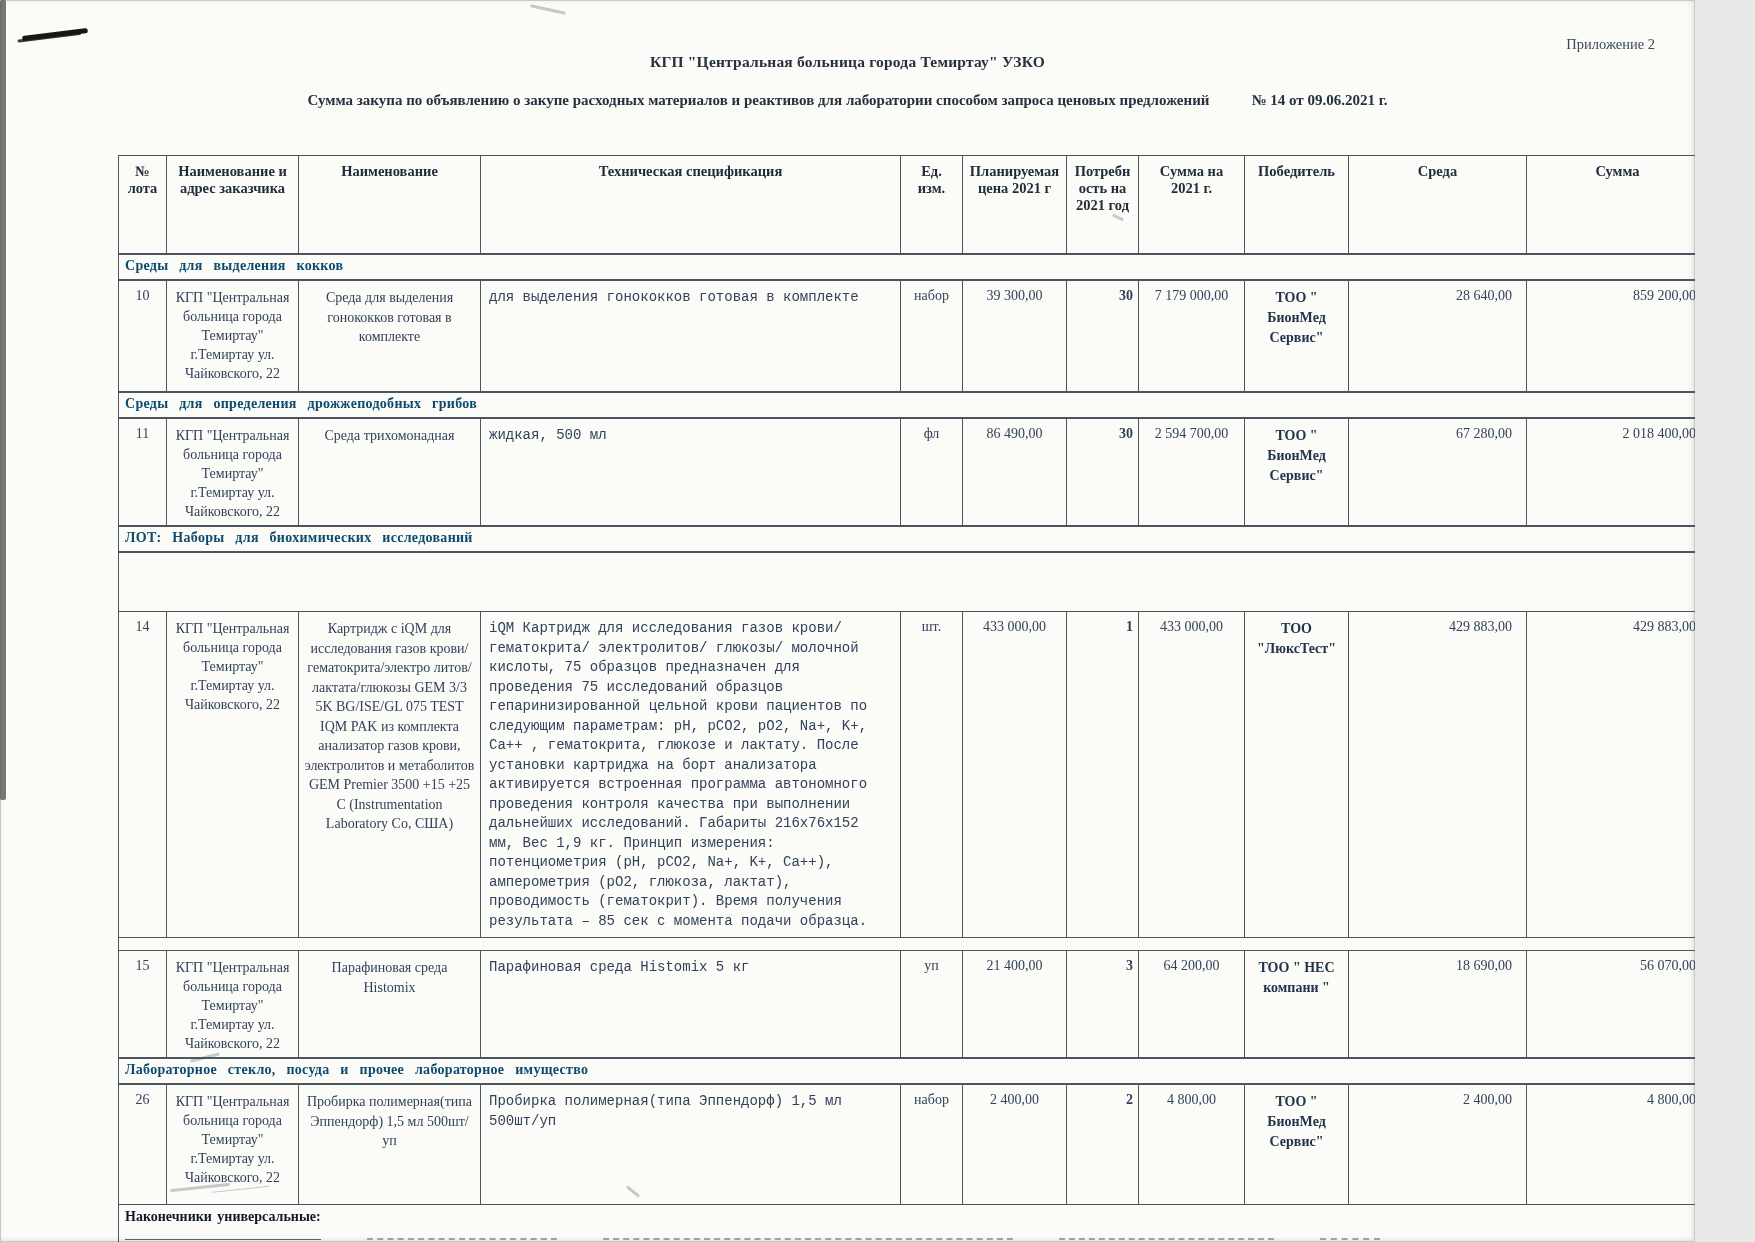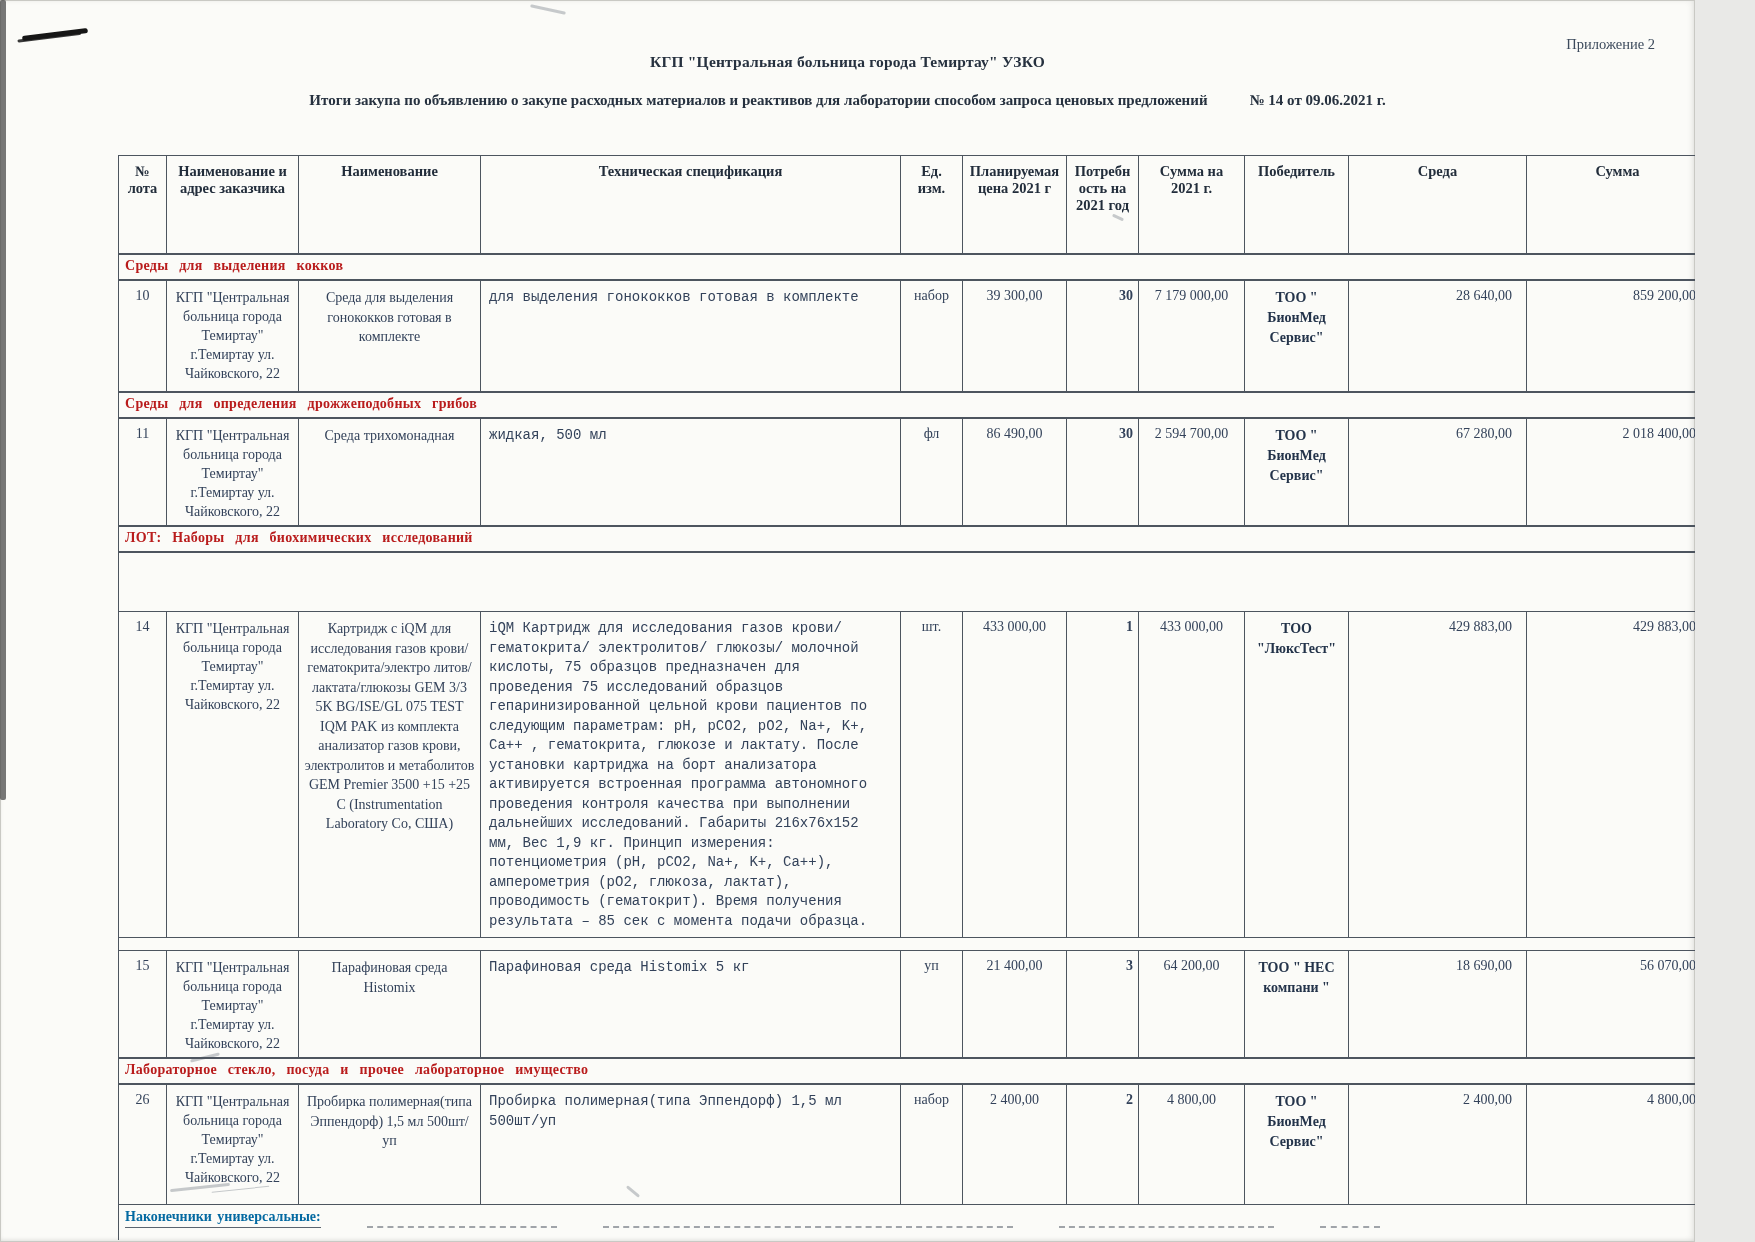--- a/index.html
+++ b/index.html
@@ -32,21 +32,21 @@
   }
   th, td { border:1.6px solid #4d555f; vertical-align:top; padding:4px 5px; }
   th {
     font-weight:bold; font-size:14.5px; color:#222d3b;
     height:86px; padding-top:7px; text-align:center;
     overflow-wrap:break-word; word-break:break-word;
   }
   th:last-child, th:nth-child(10) { text-align:center; }
   td { overflow-wrap:break-word; }
   td.section-cell {
-    font-weight:bold; color:#b91c1c; padding:3px 4px 5px 6px;
+    font-weight:bold; color:#0c4a6e; padding:3px 4px 5px 6px;
     word-spacing:7px; letter-spacing:.3px;
     border-top-width:2px; border-bottom-width:2px;
   }
   tr.gap-row td { border-left:1.6px solid #4d555f; border-right:1.6px solid #4d555f; }
   td.c-lot       { text-align:center; padding-top:7px; }
   td.c-customer  { text-align:center; padding-top:7px; line-height:19px; }
   td.c-name      { text-align:center;   padding-top:7px; line-height:19.5px;margin-left:20px; }
   td.c-spec      { text-align:left;   padding:7px 8px 6px; line-height:19.5px;font-family:Liberation Mono, monospace; }
   td.c-unit      { text-align:center; padding-top:7px; }
   td.c-plan_price{ text-align:center; padding-top:7px; white-space:nowrap; }
@@ -55,22 +55,22 @@
   td.c-winner    { text-align:center; padding-top:7px; font-weight:bold; color:#23334a; line-height:20px; }
   td.c-price     { text-align:right;  padding:7px 14px 4px 4px; white-space:nowrap; }
   td.c-total     { text-align:right;  padding:7px 12px 4px 4px; white-space:nowrap; }
 
   td.section-end {
     border:none; border-left:1.6px solid #4d555f;
     padding:4px 0 12px 6px;
   }
   .end-line { display:flex; align-items:flex-end; }
   .end-line .label {
-    font-weight:bold; color:#0369a1; word-spacing:2px;
-    border-bottom:1.6px solid #5a646f; padding-bottom:2px;
+    font-weight:bold; color:#0f172a; word-spacing:2px;
+    border-bottom:1.6px solid #5a646f; padding-bottom:14px;
   }
   .end-line .dash {
     display:inline-block; height:3px; margin-left:46px;
     border-bottom:2px dashed #8a8f96; opacity:.8;
   }
   .d1{width:190px;} .d2{width:410px;} .d3{width:215px;} .d4{width:60px;}
 
   
   .mark { position:absolute; background:#161616; }
   .pen-mark-topleft {
@@ -99,21 +99,21 @@
   <div class="edge-band-right"></div>
   <div class="smudge smudge-top"></div>
   <div class="smudge smudge-mid"></div>
   <div class="smudge smudge-bottom1"></div>
   <div class="smudge smudge-bottom2"></div>
   <div class="smudge smudge-bottom3"></div>
 
   <div class="annex">Приложение 2</div>
   <div class="title">КГП "Центральная больница города Темиртау" УЗКО</div>
   <div class="subtitle">
-    <span>Итоги закупа  по  объявлению о закупе расходных материалов и реактивов для лаборатории способом запроса ценовых предложений</span><span class="num">№ 14 от 09.06.2021 г.</span>
+    <span>Сумма закупа  по  объявлению о закупе расходных материалов и реактивов для лаборатории способом запроса ценовых предложений</span><span class="num">№ 14 от 09.06.2021 г.</span>
   </div>
 
   <div class="tableWrap">
     <table class="results">
       <colgroup>
         <col style="width:48px">
           <col style="width:132px">
           <col style="width:182px">
         <col style="width:420px">
           <col style="width:62px">

